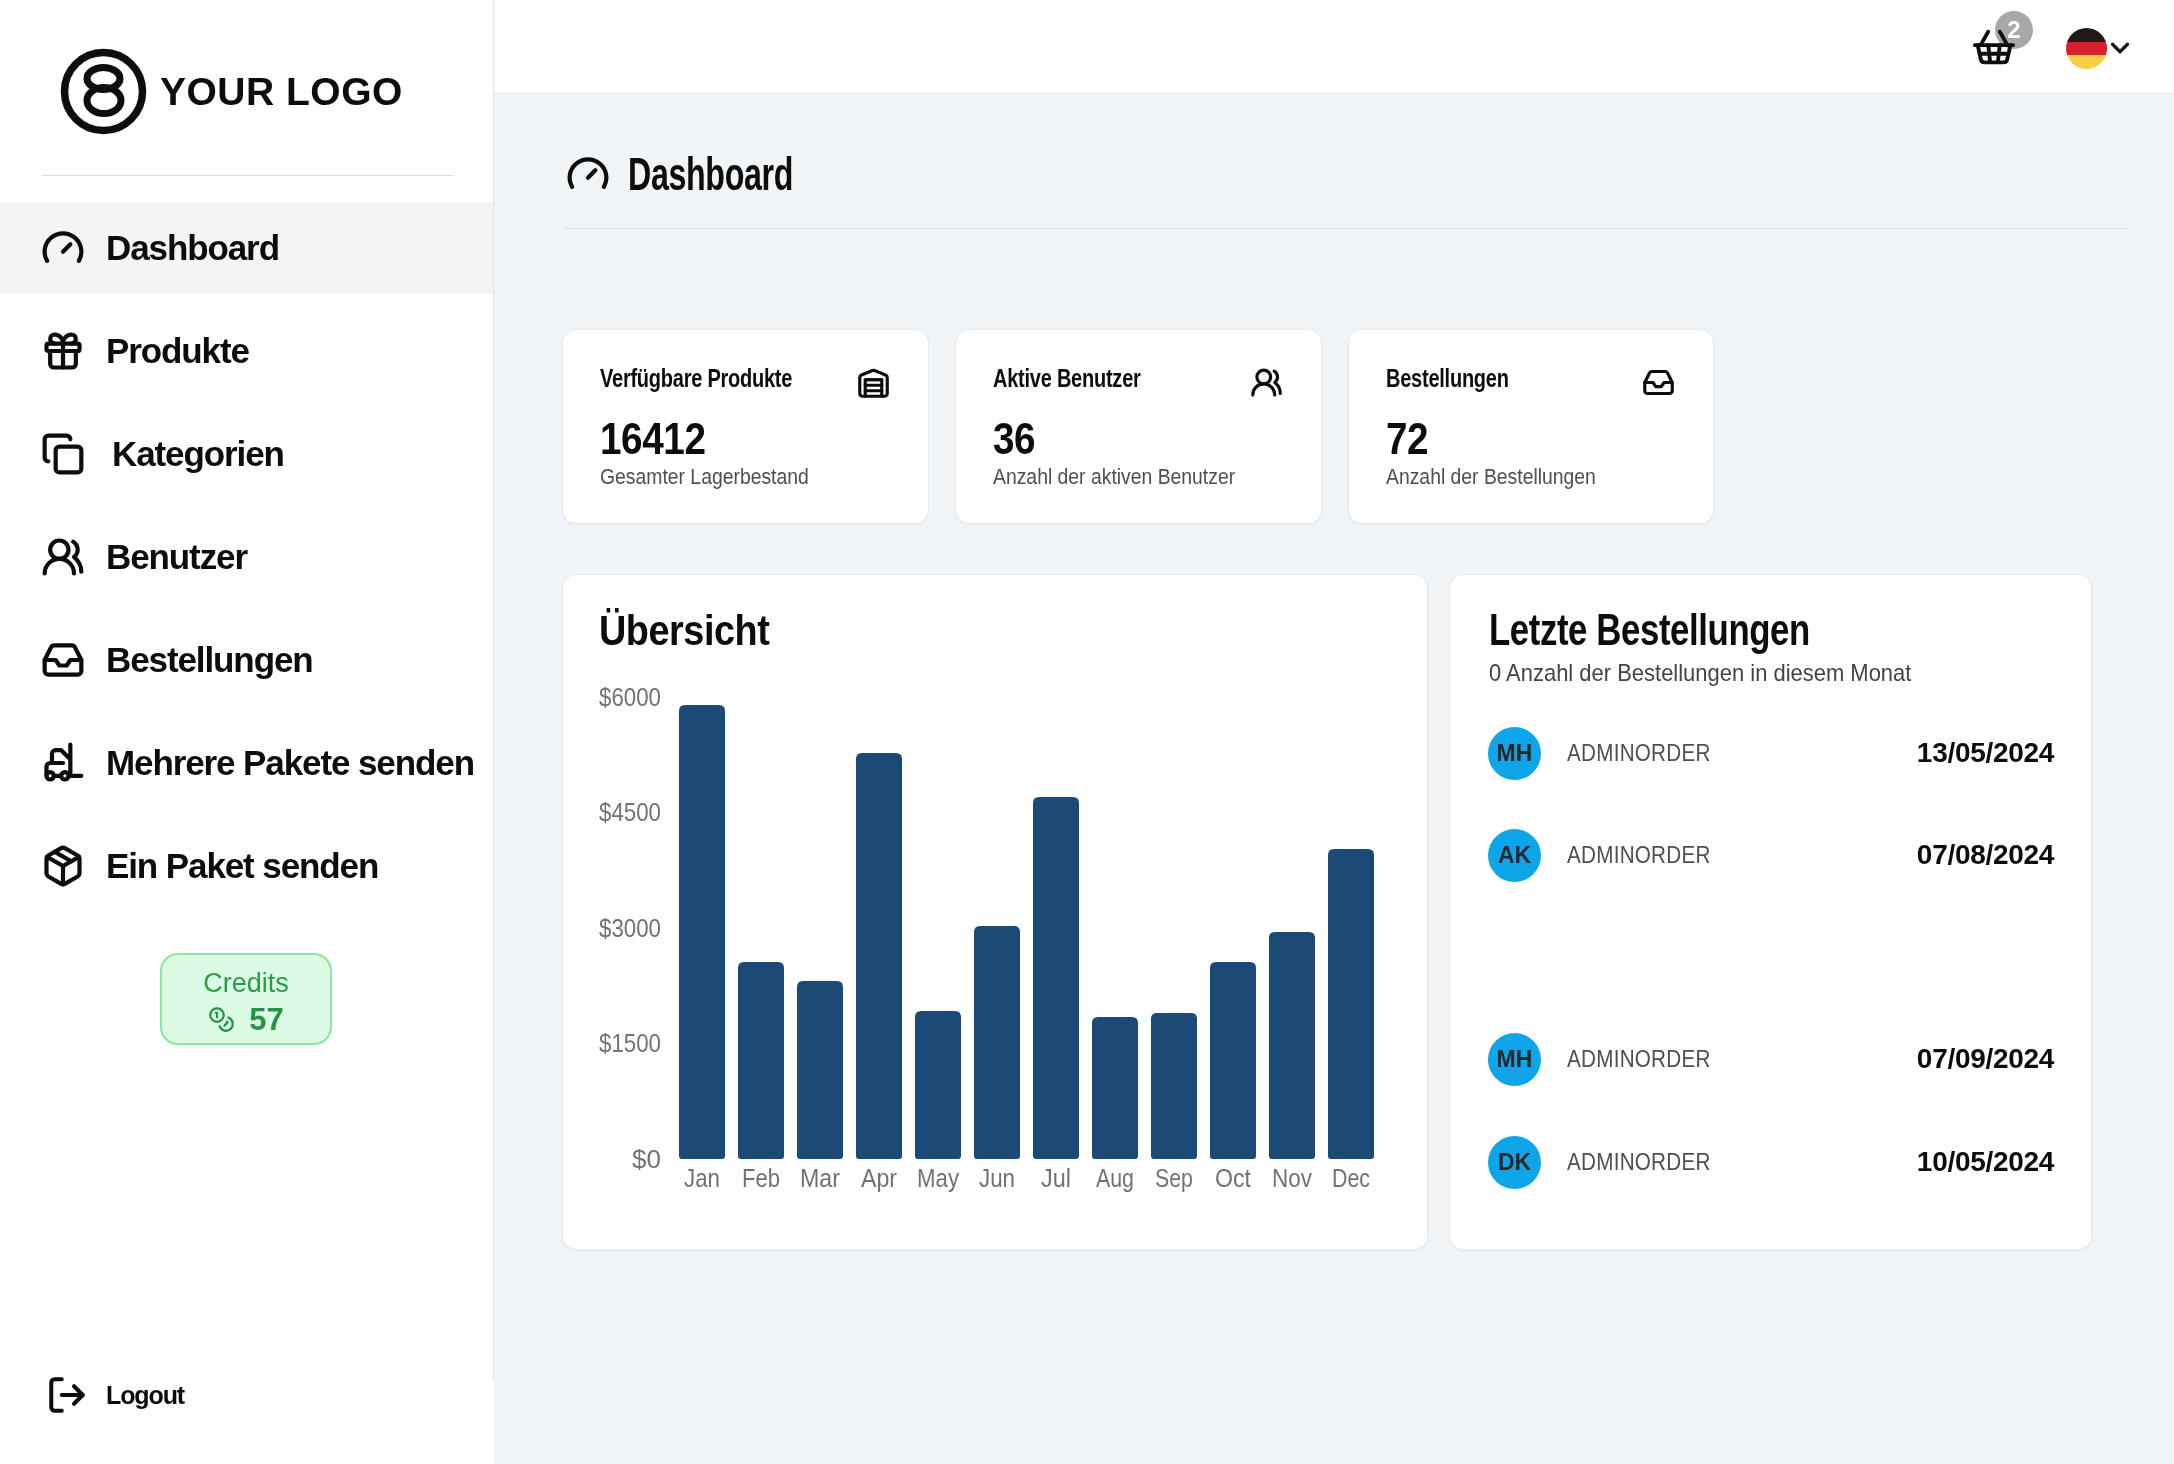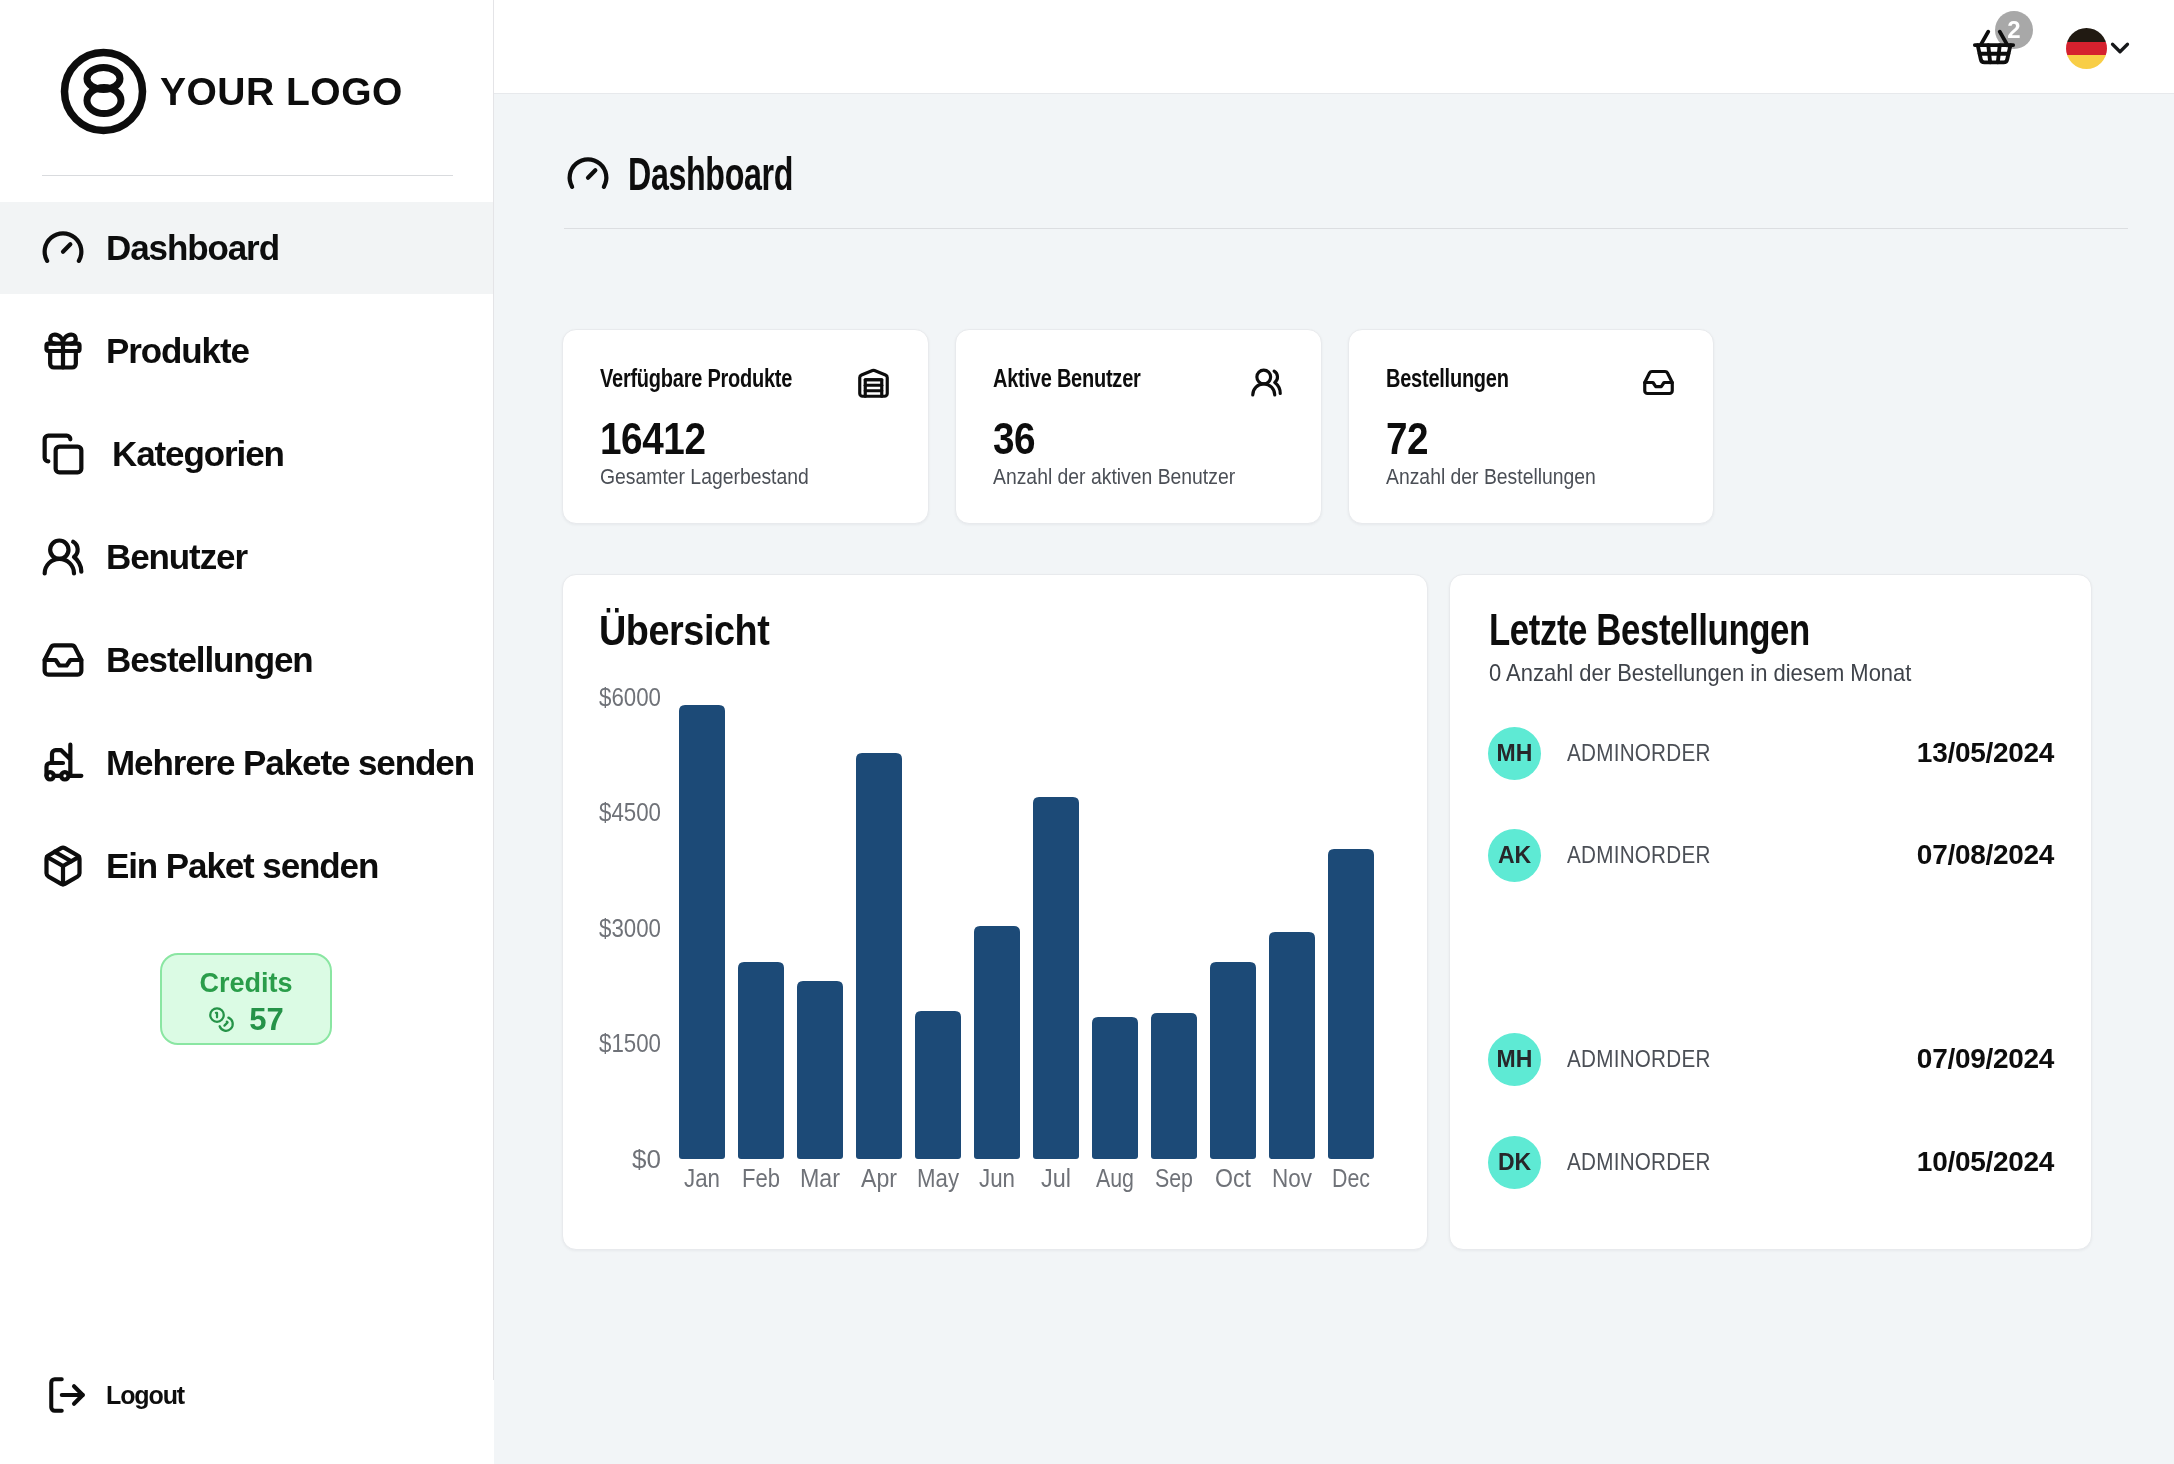--- a/index.html
+++ b/index.html
@@ -15,21 +15,21 @@
 
 #logo { position:absolute; left:59px; top:47px; height:89px; display:flex; align-items:center; }
 #logotext { position:absolute; left:160px; top:47px; height:89px; display:flex; align-items:center; font-size:39px; font-weight:700; letter-spacing:0.5px; white-space:nowrap; }
 #sep { position:absolute; left:42px; top:175px; width:411px; height:1px; background:#d9dbde; }
 nav { position:absolute; left:0; top:202px; width:493px; }
 nav .item { height:92px; margin-bottom:11px; display:flex; align-items:center; padding-left:41px; }
 nav .item.active { background:#f2f4f5; }
 nav .item svg { width:44px; height:44px; }
 nav .item .lb { margin-left:21px; font-size:35px; font-weight:700; letter-spacing:-1.1px; white-space:nowrap; }
 #credits { position:absolute; left:160px; top:953px; width:172px; height:92px; background:#dbfbe4; border:2px solid #8ae6a2; border-radius:18px; display:flex; flex-direction:column; align-items:center; justify-content:center; padding-top:7px; color:#2a9d4a; }
-#credits .t1 { font-size:27px; font-weight:700; }
+#credits .t1 { font-size:27px; font-weight:400; }
 #credits .t2 { display:flex; align-items:center; gap:14px; margin-top:3px; font-size:31px; font-weight:700; color:#259348; }
 #credits .t2 svg { width:27px; height:27px; }
 #logout { position:absolute; left:46px; top:1374px; display:flex; align-items:center; }
 #logout svg { width:42px; height:42px; }
 #logout .lb { margin-left:18px; font-size:25px; font-weight:700; letter-spacing:-1.1px; }
 
 
 .tb-basket { position:absolute; left:1477px; top:24px; width:46px; height:46px; z-index:2; }
 .tb-badge { position:absolute; left:1501px; top:11px; z-index:1; width:38px; height:38px; border-radius:50%; background:#a8a8a8; color:#fff; font-size:24px; font-weight:700; display:flex; align-items:center; justify-content:center; }
 .tb-flag { position:absolute; left:1572px; top:28px; width:41px; height:41px; border-radius:50%; overflow:hidden; }
@@ -52,21 +52,21 @@
 .scard .num { margin-top:21px; font-size:44px; font-weight:700; letter-spacing:-0.5px; transform:scaleX(0.88); transform-origin:left center; }
 .scard .sub { margin-top:0px; font-size:22px; color:#4b4f56; transform:scaleX(0.88); transform-origin:left center; white-space:nowrap; }
 
 
 #chartcard { position:absolute; left:68px; top:480px; width:866px; height:676px; background:#fff; border:1px solid #e8eaed; border-radius:14px; box-shadow:0 1px 3px rgba(16,24,40,.05); }
 #chartcard h2 { position:absolute; left:36px; top:32px; font-size:42px; font-weight:700; letter-spacing:-0.5px; transform:scaleX(0.9); transform-origin:left center; }
 #orders { position:absolute; left:955px; top:480px; width:643px; height:676px; background:#fff; border:1px solid #e8eaed; border-radius:14px; box-shadow:0 1px 3px rgba(16,24,40,.05); }
 #orders h2 { position:absolute; left:39px; top:30px; font-size:44px; font-weight:700; letter-spacing:-0.5px; transform:scaleX(0.79); transform-origin:left center; white-space:nowrap; }
 #orders .sub { position:absolute; left:39px; top:84px; font-size:24px; color:#3f434a; transform:scaleX(0.915); transform-origin:left center; white-space:nowrap; }
 .orow { position:absolute; left:38px; right:37px; height:54px; display:flex; align-items:center; }
-.orow .av { width:53px; height:53px; border-radius:50%; background:#5eead4; color:#27272a; display:flex; align-items:center; justify-content:center; font-size:23px; font-weight:700; letter-spacing:0; }
+.orow .av { width:53px; height:53px; border-radius:50%; background:#0ea5e9; color:#27272a; display:flex; align-items:center; justify-content:center; font-size:23px; font-weight:700; letter-spacing:0; }
 .orow .nm { margin-left:26px; font-size:24px; color:#4b4f56; letter-spacing:0.3px; transform:scaleX(0.86); transform-origin:left center; }
 .orow .dt { margin-left:auto; font-size:28px; font-weight:700; letter-spacing:-0.3px; }
 </style>
 </head>
 <body>
 <div id="main"></div>
 <div id="topbar">
   <svg class="ic tb-basket" viewBox="0 0 24 24">
       <path d="m15 11-1 9"></path>
       <path d="m19 11-4-7"></path>

